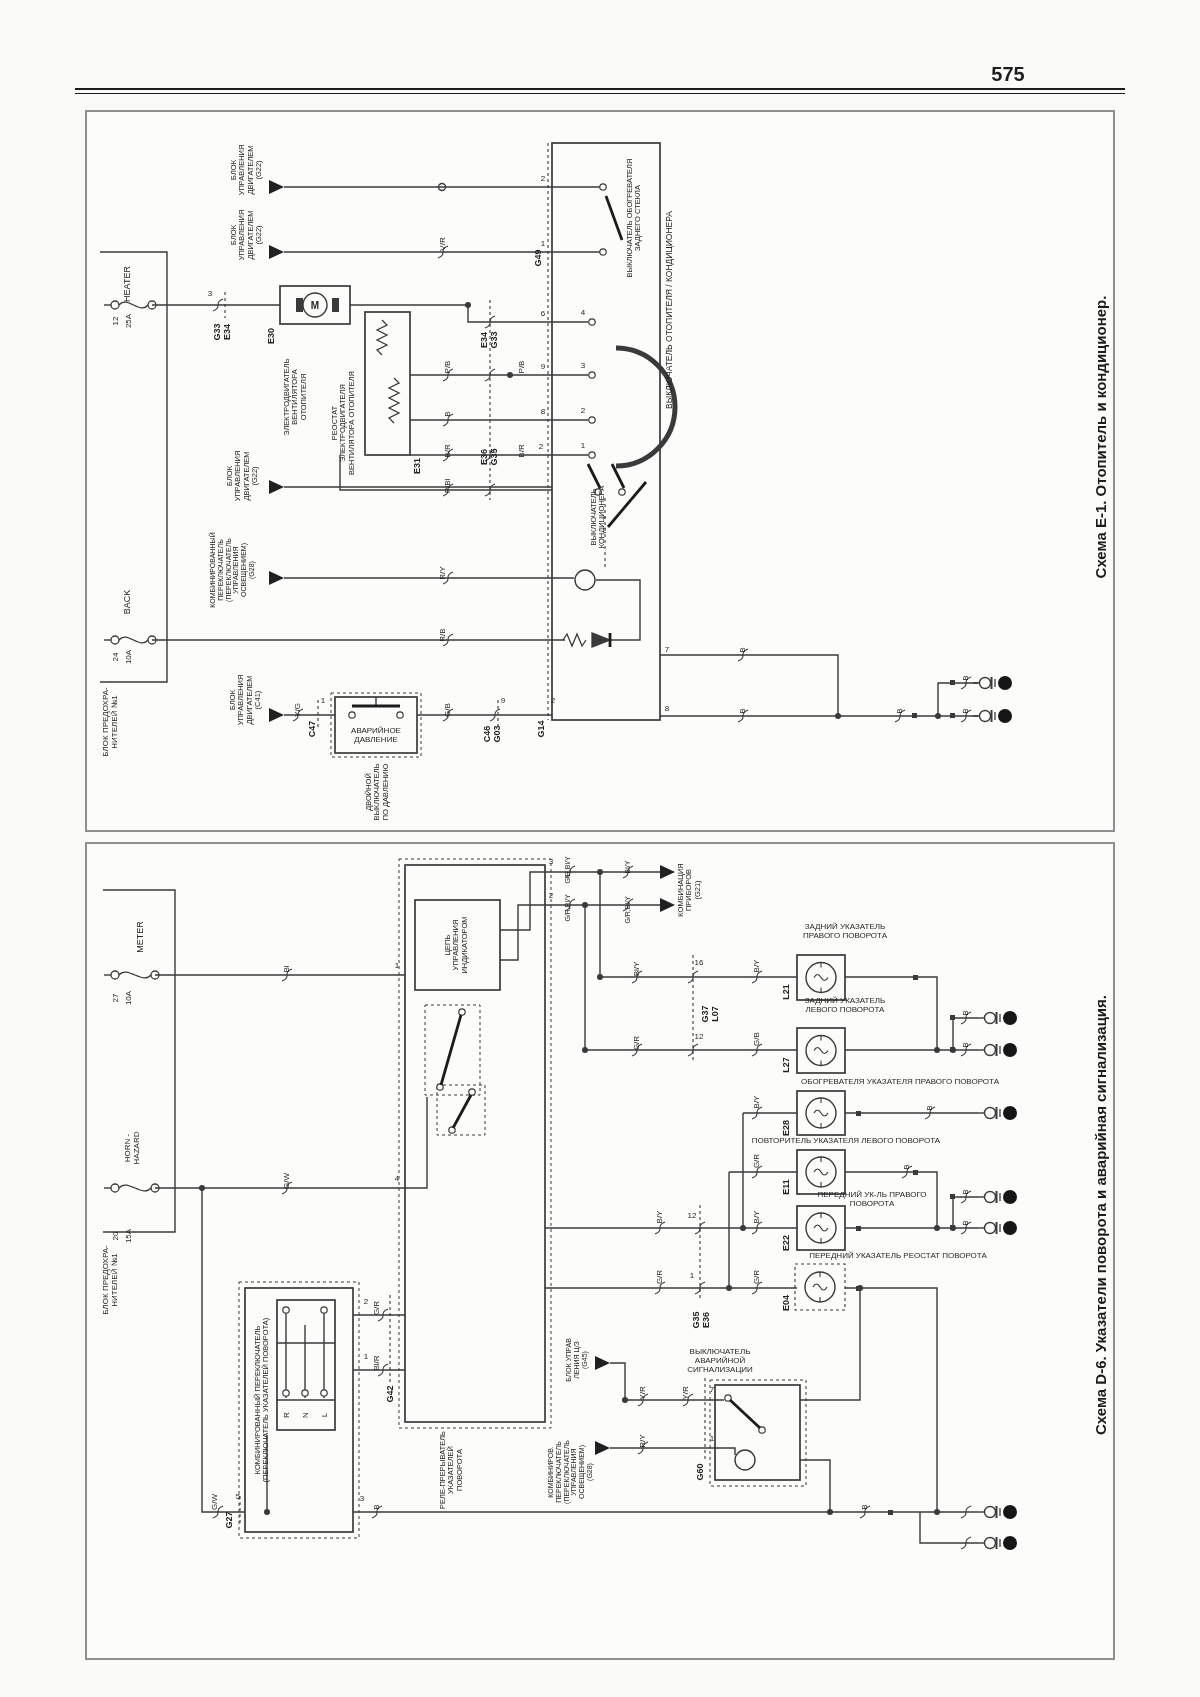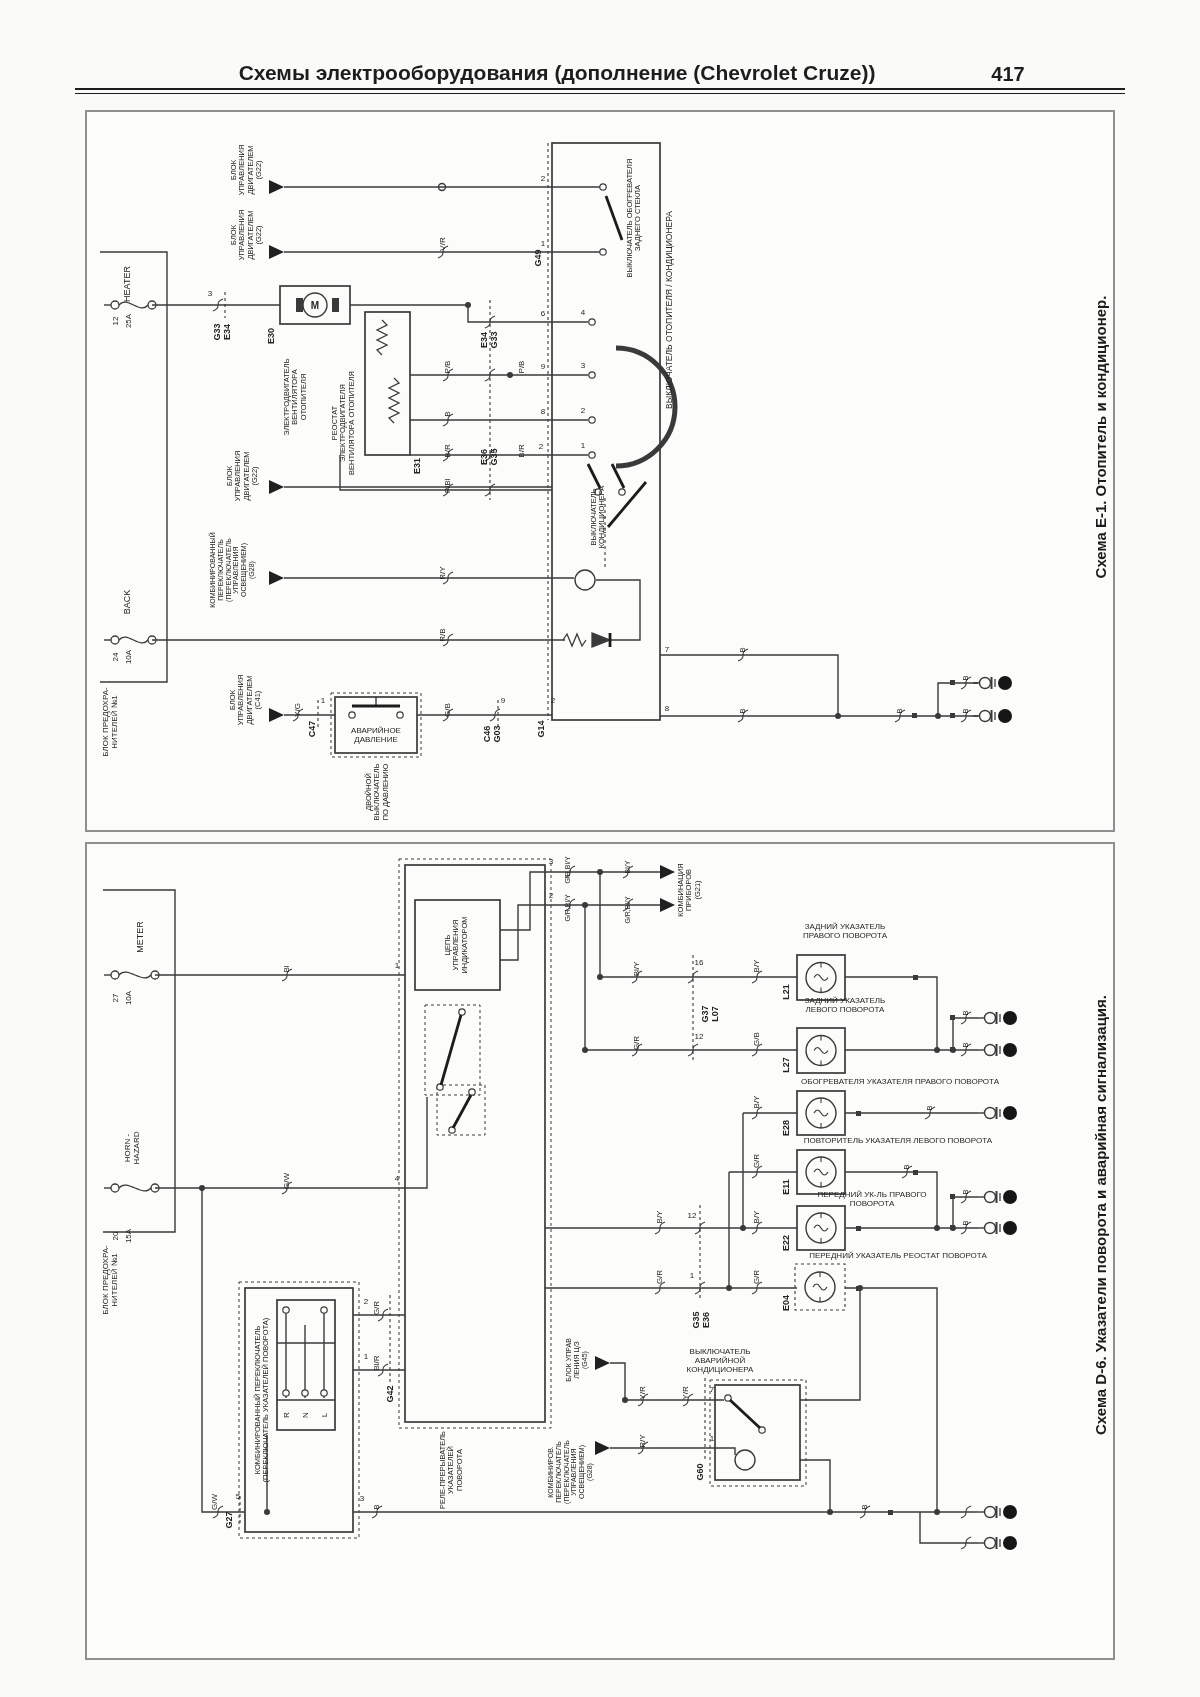--- a/index.html
+++ b/index.html
@@ -18,22 +18,21 @@
        line-height:1.12;white-space:pre-line;color:#242424;}
   .lbl.rot{transform:translate(-50%,-50%) rotate(-90deg);}
   .lbl.bold{font-weight:bold;}
   .caption{position:absolute;transform:translate(-50%,-50%) rotate(-90deg);
        font-size:15px;font-weight:bold;white-space:nowrap;color:#1c1c1c;}
 </style>
 </head>
 <body>
 
 <div class="page">
-  <div class="hdr-title">Схемы электрооборудования (дополнение (Chevrolet Cruze))</div>
-  <div class="hdr-num">417</div>
+  <div class="hdr-num">575</div>
   <div class="hdr-rule"></div>
 
   <div class="panel" id="panel-0" style="left:85px;top:110px;width:1030px;height:722px;"></div>
   <div class="panel" id="panel-1" style="left:85px;top:842px;width:1030px;height:818px;"></div>
 
   <svg id="diagram-svg" width="1200" height="1697" viewBox="0 0 1200 1697">
       <polyline points="152,305 280,305" fill="none" stroke="#3a3a3a" stroke-width="1.4"></polyline>
       <polyline points="350,305 468,305 468,322 588,322" fill="none" stroke="#3a3a3a" stroke-width="1.4"></polyline>
       <polyline points="410,375 588,375" fill="none" stroke="#3a3a3a" stroke-width="1.4"></polyline>
       <polyline points="410,420 588,420" fill="none" stroke="#3a3a3a" stroke-width="1.4"></polyline>
@@ -495,27 +494,27 @@
       <div class="lbl rot bold" style="left: 786px; top: 1065px; font-size: 9px;">L27</div>
       <div class="lbl rot bold" style="left: 786px; top: 1128px; font-size: 9px;">E28</div>
       <div class="lbl rot bold" style="left: 786px; top: 1187px; font-size: 9px;">E11</div>
       <div class="lbl rot bold" style="left: 786px; top: 1243px; font-size: 9px;">E22</div>
       <div class="lbl rot bold" style="left: 786px; top: 1303px; font-size: 9px;">E04</div>
       <div class="lbl" style="left: 845px; top: 932px; font-size: 8px;">ЗАДНИЙ УКАЗАТЕЛЬ
 ПРАВОГО ПОВОРОТА</div>
       <div class="lbl" style="left: 845px; top: 1006px; font-size: 8px;">ЗАДНИЙ УКАЗАТЕЛЬ
 ЛЕВОГО ПОВОРОТА</div>
       <div class="lbl" style="left: 900px; top: 1082px; font-size: 8px;">ОБОГРЕВАТЕЛЯ УКАЗАТЕЛЯ ПРАВОГО ПОВОРОТА</div>
-      <div class="lbl" style="left: 898px; top: 1141px; font-size: 8px;">ПОВТОРИТЕЛЬ УКАЗАТЕЛЯ ЛЕВОГО ПОВОРОТА</div>
+      <div class="lbl" style="left: 846px; top: 1141px; font-size: 8px;">ПОВТОРИТЕЛЬ УКАЗАТЕЛЯ ЛЕВОГО ПОВОРОТА</div>
       <div class="lbl" style="left: 872px; top: 1200px; font-size: 8px;">ПЕРЕДНИЙ УК-ЛЬ ПРАВОГО
 ПОВОРОТА</div>
       <div class="lbl" style="left: 898px; top: 1256px; font-size: 8px;">ПЕРЕДНИЙ УКАЗАТЕЛЬ РЕОСТАТ ПОВОРОТА</div>
       <div class="lbl" style="left: 720px; top: 1361px; font-size: 8px;">ВЫКЛЮЧАТЕЛЬ
 АВАРИЙНОЙ
-КОНДИЦИОНЕРА</div>
+СИГНАЛИЗАЦИИ</div>
       <div class="lbl rot bold" style="left: 700px; top: 1472px; font-size: 9px;">G60</div>
       <div class="lbl" style="left: 712px; top: 1390px; font-size: 8px;">7</div>
       <div class="lbl" style="left: 712px; top: 1439px; font-size: 8px;">1</div>
       <div class="lbl rot" style="left: 643px; top: 1393px; font-size: 8px;">Y/R</div>
       <div class="lbl rot" style="left: 686px; top: 1393px; font-size: 8px;">Y/R</div>
       <div class="lbl rot" style="left: 643px; top: 1441px; font-size: 8px;">R/Y</div>
       <div class="lbl rot" style="left: 577px; top: 1360px; font-size: 7px;">БЛОК УПРАВ
 ЛЕНИЯ Ц/З
 (G45)</div>
       <div class="lbl rot" style="left: 570px; top: 1472px; font-size: 7px;">КОМБИНИРОВ.

